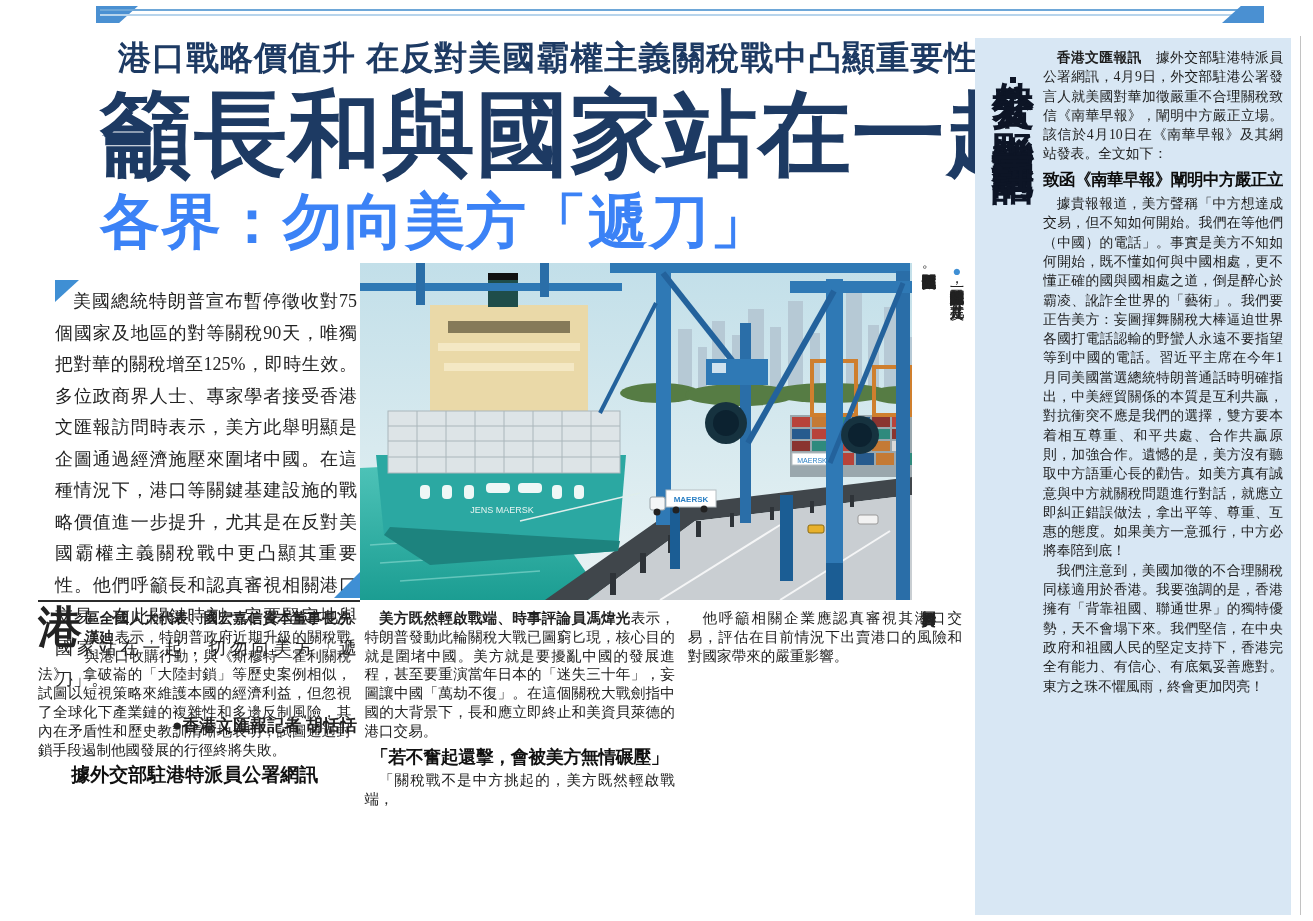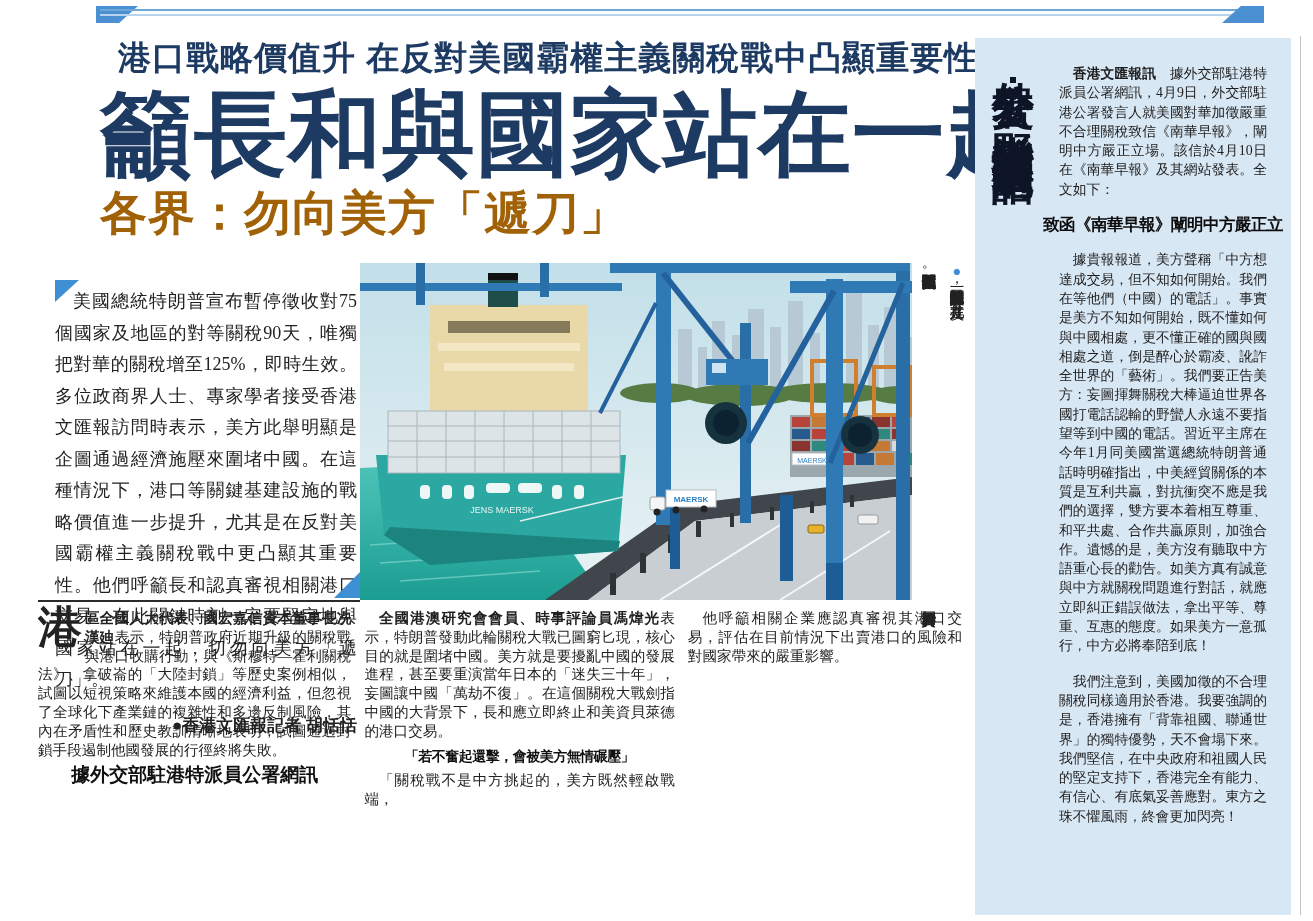--- a/index.html
+++ b/index.html
@@ -13,22 +13,22 @@
   .deco-tri-left{position:absolute;left:96px;top:6px;width:42px;height:17px;background:#4a90d2;
                  clip-path:polygon(0 0,100% 0,55% 100%,0 100%);}
   .deco-tri-right{position:absolute;left:1222px;top:6px;width:42px;height:17px;background:#4a90d2;
                   clip-path:polygon(45% 0,100% 0,100% 100%,0 100%);}
 
   
   .kicker{position:absolute;left:118px;top:36px;width:860px;font-size:33px;font-weight:bold;
           color:#1d3a63;letter-spacing:1px;white-space:nowrap;}
   .headline{position:absolute;left:100px;top:72px;width:870px;font-size:93px;font-weight:900;
             color:#1d3a63;letter-spacing:1px;white-space:nowrap;}
-  .subheadline{position:absolute;left:100px;top:182px;width:870px;font-size:47px;font-weight:900;
-               color:#a16207;letter-spacing:1px;white-space:nowrap;}
+  .subheadline{position:absolute;left:100px;top:182px;width:870px;font-size:60px;font-weight:900;
+               color:#3b82f6;letter-spacing:1px;white-space:nowrap;}
 
   
   .lead{position:absolute;left:55px;top:286px;width:302px;height:312px;font-size:18px;
         line-height:31.5px;text-align:justify;color:#222;}
   .lead p{margin:0;text-indent:1em;}
   .lead .byline{text-align:right;font-weight:bold;text-indent:0;margin-top:14px;font-size:17px;}
   .corner-tl{position:absolute;left:55px;top:280px;width:24px;height:22px;background:#3f8fd4;
              clip-path:polygon(0 0,100% 0,0 100%);}
   .corner-br{position:absolute;left:334px;top:572px;width:26px;height:26px;background:#3f8fd4;
              clip-path:polygon(100% 0,100% 100%,0 100%);}
@@ -46,33 +46,33 @@
   .divider{position:absolute;left:38px;top:600px;width:322px;height:0;border-top:2px solid #2b2b2b;}
 
   
   .cols{position:absolute;left:38px;top:609px;width:924px;display:flex;gap:13px;}
   .col{font-size:14.6px;line-height:18.8px;text-align:justify;color:#222;}
   .col1{width:320px;} .col2{width:317px;} .col3{width:280px;}
   .col p{margin:0 0 0 0;text-indent:1em;}
   .col p.noindent{text-indent:0;}
   .col .subhead{font-family:"Liberation Sans","DejaVu Sans",sans-serif;font-weight:bold;
                 font-size:19px;text-align:center;text-indent:0;margin:7px 0 5px 0;color:#111;}
-  .col2 .subhead{font-size:14px;letter-spacing:-0.5px;font-family:Liberation Serif, serif;}
+  .col2 .subhead{font-size:18px;letter-spacing:-0.5px;}
   .lead-bold{font-family:"Liberation Sans","DejaVu Sans",sans-serif;font-weight:bold;}
   .dropcap{float:left;font-size:44px;line-height:38px;font-weight:bold;padding-right:3px;color:#222;}
 
   
   .panel{position:absolute;left:975px;top:38px;width:316px;height:877px;background:#d8e7f4;
          box-sizing:border-box;padding:10px 8px 10px 6px;display:flex;}
   .v-headline{writing-mode:vertical-rl;font-family:"Liberation Sans","DejaVu Sans",sans-serif;
               font-weight:900;font-size:42px;line-height:60px;letter-spacing:2px;color:#0d1526;
               height:100%;flex:0 0 62px;}
   .panel-body{flex:1;font-size:13.8px;line-height:19.3px;text-align:justify;color:#1d1d1d;
               overflow:hidden;}
-  .panel-body p{margin:16px;text-indent:1em;}
+  .panel-body p{margin:0;text-indent:1em;}
   .panel-subhead{font-family:"Liberation Sans","DejaVu Sans",sans-serif;font-weight:bold;
                  font-size:16.5px;text-indent:0 !important;margin:6px 0 5px 0 !important;
                  color:#0c0c0c;letter-spacing:-0.5px;white-space:nowrap;}
 
   .right-rule{position:absolute;left:1300px;top:36px;width:1px;height:879px;background:#c2c2c2;}
 </style>
 </head>
 <body>
 
 <div id="page">
@@ -274,21 +274,21 @@
   </div>
 
   <div class="divider"></div>
 
   <div class="cols">
     <div class="col col1">
       <p class="noindent"><span class="dropcap">港</span><span class="lead-bold">區全國人大代表、國宏嘉信資本董事長冼漢廸</span><span>表示，特朗普政府近期升級的關稅戰與港口收購行動，與《斯穆特—霍利關稅法》、拿破崙的「大陸封鎖」等歷史案例相似，試圖以短視策略來維護本國的經濟利益，但忽視了全球化下產業鏈的複雜性和多邊反制風險，其內在矛盾性和歷史教訓清晰地表明，試圖通過封鎖手段遏制他國發展的行徑終將失敗。</span></p>
       <div class="subhead">據外交部駐港特派員公署網訊</div>
     </div>
     <div class="col col2">
-      <p><span class="lead-bold">全國港澳研究會會員、時事評論員馮煒光</span><span>表示，特朗普發動此輪關稅大戰已圖窮匕現，核心目的就是圍堵中國。美方就是要擾亂中國的發展進程，甚至要重演當年日本的「迷失三十年」，妄圖讓中國「萬劫不復」。在這個關稅大戰劍指中國的大背景下，長和應立即終止和美資貝萊德的港口交易。</span></p>
+      <p><span class="lead-bold">美方既然輕啟戰端、時事評論員馮煒光</span><span>表示，特朗普發動此輪關稅大戰已圖窮匕現，核心目的就是圍堵中國。美方就是要擾亂中國的發展進程，甚至要重演當年日本的「迷失三十年」，妄圖讓中國「萬劫不復」。在這個關稅大戰劍指中國的大背景下，長和應立即終止和美資貝萊德的港口交易。</span></p>
       <div class="subhead">「若不奮起還擊，會被美方無情碾壓」</div>
       <p>「關稅戰不是中方挑起的，美方既然輕啟戰端，</p>
     </div>
     <div class="col col3">
       <p>他呼籲相關企業應認真審視其港口交易，評估在目前情況下出賣港口的風險和對國家帶來的嚴重影響。</p>
     </div>
   </div>
 
   <div class="panel">
     <div class="v-headline">外交公署：野蠻人永遠別指望等到中國的電話</div>

